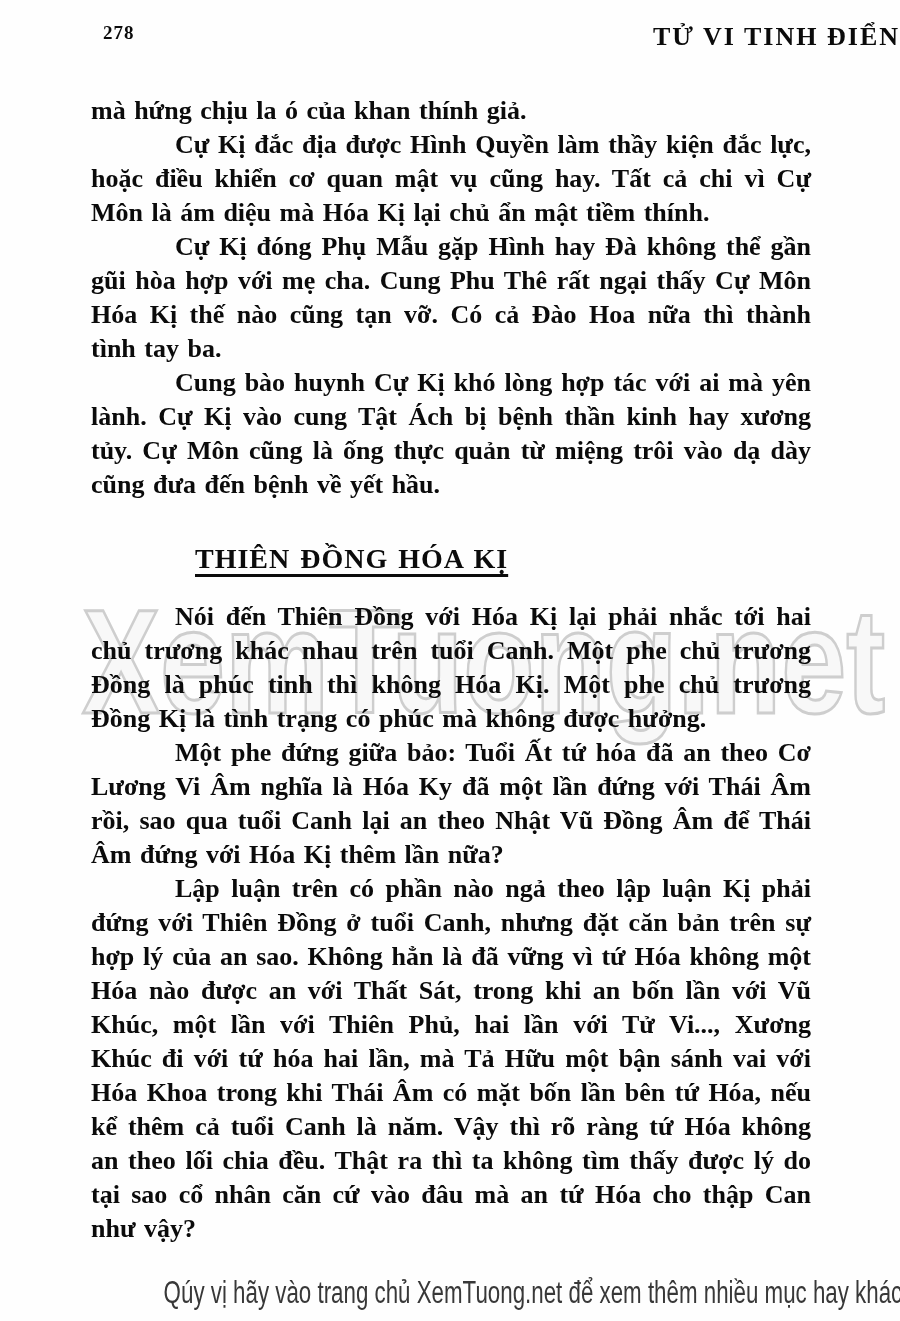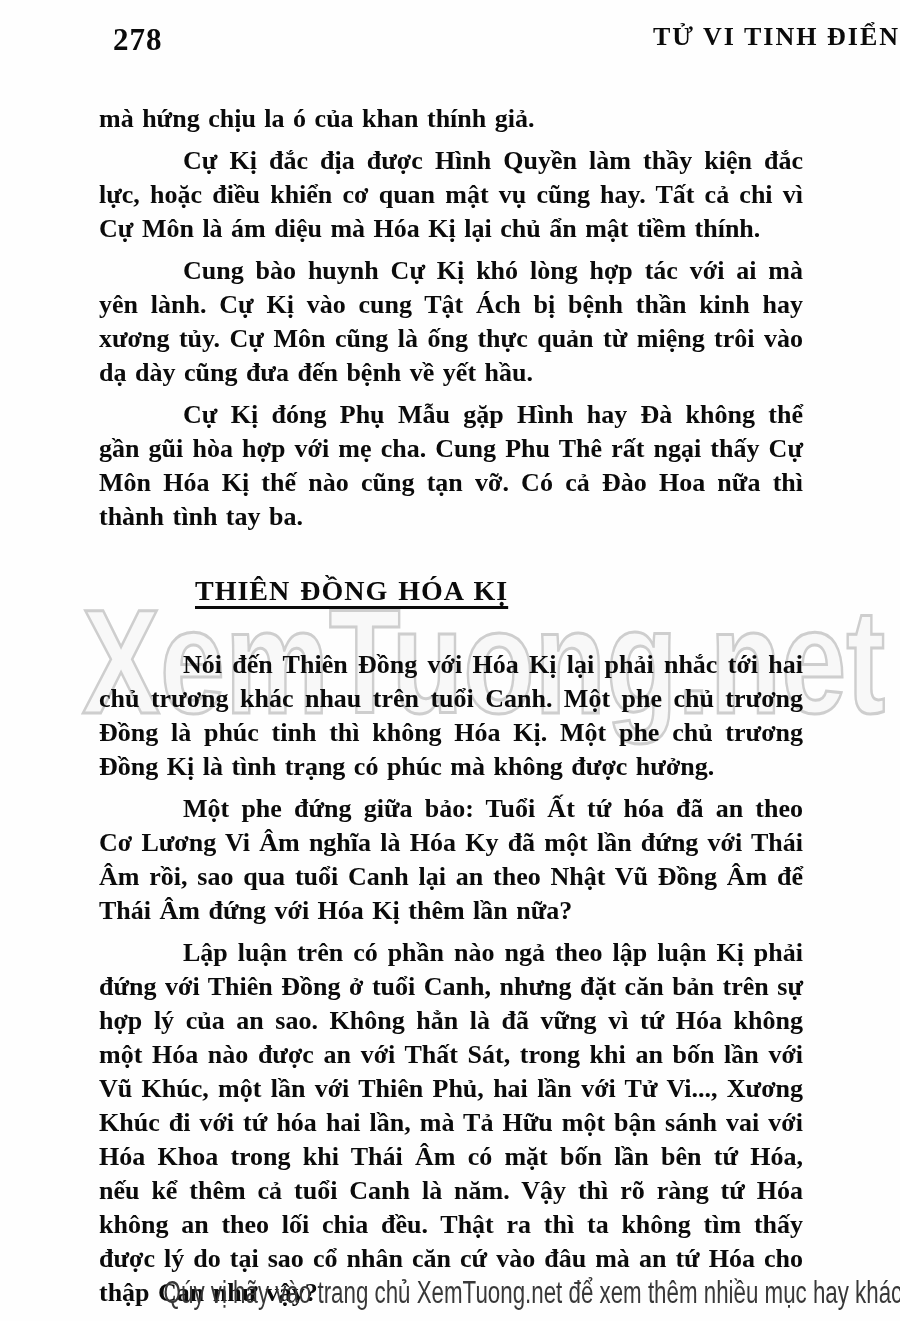--- a/index.html
+++ b/index.html
@@ -20,23 +20,23 @@
   
   .header {
     position: absolute;
     top: 22px;
     left: 0;
     width: 100%;
     height: 40px;
   }
   .page-number {
     position: absolute;
-    left: 113px;
+    left: 103px;
     top: 0;
-    font-size: 31px;
+    font-size: 19px;
     font-weight: bold;
     letter-spacing: 1px;
   }
   .running-title {
     position: absolute;
     left: 0;
     top: 0;
     width: 100%;
     text-align: right;
     font-size: 26px;
@@ -70,28 +70,28 @@
     top: 94px;
     width: 720px;
     z-index: 1;
     font-size: 26px;
     font-weight: bold;
     line-height: 34px;
     text-align: justify;
     word-spacing: 2px;
   }
   .para {
-    margin: 8px;
+    margin: 0;
     text-indent: 84px;
   }
   .para.no-indent {
     text-indent: 0;
   }
   .section-heading {
-    margin: 40px 0 40px 104px;
+    margin: 40px 0 24px 104px;
     width: fit-content;
     font-size: 28px;
     font-weight: bold;
     letter-spacing: 1px;
     text-decoration: underline;
     text-decoration-thickness: 3px;
     text-underline-offset: 6px;
   }
 
   
@@ -126,22 +126,22 @@
   <div class="header">
     <span class="page-number">278</span>
     <span class="running-title">TỬ VI TINH ĐIỂN</span>
   </div>
 
   <div class="watermark">XemTuong.net</div>
 
   <div class="body-text">
     <p class="para no-indent">mà hứng chịu la ó của khan thính giả.</p>
     <p class="para">Cự Kị đắc địa được Hình Quyền làm thầy kiện đắc lực, hoặc điều khiển cơ quan mật vụ cũng hay. Tất cả chi vì Cự Môn là ám diệu mà Hóa Kị lại chủ ẩn mật tiềm thính.</p>
+    <p class="para">Cự Kị đóng Phụ Mẫu gặp Hình hay Đà không thể gần gũi hòa hợp với mẹ cha. Cung Phu Thê rất ngại thấy Cự Môn Hóa Kị thế nào cũng tạn vỡ. Có cả Đào Hoa nữa thì thành tình tay ba.</p>
     <p class="para">Cung bào huynh Cự Kị khó lòng hợp tác với ai mà yên lành. Cự Kị vào cung Tật Ách bị bệnh thần kinh hay xương tủy. Cự Môn cũng là ống thực quản từ miệng trôi vào dạ dày cũng đưa đến bệnh về yết hầu.</p>
-    <p class="para">Cự Kị đóng Phụ Mẫu gặp Hình hay Đà không thể gần gũi hòa hợp với mẹ cha. Cung Phu Thê rất ngại thấy Cự Môn Hóa Kị thế nào cũng tạn vỡ. Có cả Đào Hoa nữa thì thành tình tay ba.</p>
 
     <h2 class="section-heading">THIÊN ĐỒNG HÓA KỊ</h2>
 
     <p class="para">Nói đến Thiên Đồng với Hóa Kị lại phải nhắc tới hai chủ trương khác nhau trên tuổi Canh. Một phe chủ trương Đồng là phúc tinh thì không Hóa Kị. Một phe chủ trương Đồng Kị là tình trạng có phúc mà không được hưởng.</p>
     <p class="para">Một phe đứng giữa bảo: Tuổi Ất tứ hóa đã an theo Cơ Lương Vi Âm nghĩa là Hóa Ky đã một lần đứng với Thái Âm rồi, sao qua tuổi Canh lại an theo Nhật Vũ Đồng Âm để Thái Âm đứng với Hóa Kị thêm lần nữa?</p>
     <p class="para">Lập luận trên có phần nào ngả theo lập luận Kị phải đứng với Thiên Đồng ở tuổi Canh, nhưng đặt căn bản trên sự hợp lý của an sao. Không hẳn là đã vững vì tứ Hóa không một Hóa nào được an với Thất Sát, trong khi an bốn lần với Vũ Khúc, một lần với Thiên Phủ, hai lần với Tử Vi..., Xương Khúc đi với tứ hóa hai lần, mà Tả Hữu một bận sánh vai với Hóa Khoa trong khi Thái Âm có mặt bốn lần bên tứ Hóa, nếu kể thêm cả tuổi Canh là năm. Vậy thì rõ ràng tứ Hóa không an theo lối chia đều. Thật ra thì ta không tìm thấy được lý do tại sao cổ nhân căn cứ vào đâu mà an tứ Hóa cho thập Can như vậy?</p>
   </div>
 
   <div class="footer">
     <span class="footer-inner"><span>Qúy vị hãy vào trang chủ </span><span class="site-link">XemTuong.net</span><span> để xem thêm nhiều mục hay khác</span></span>

